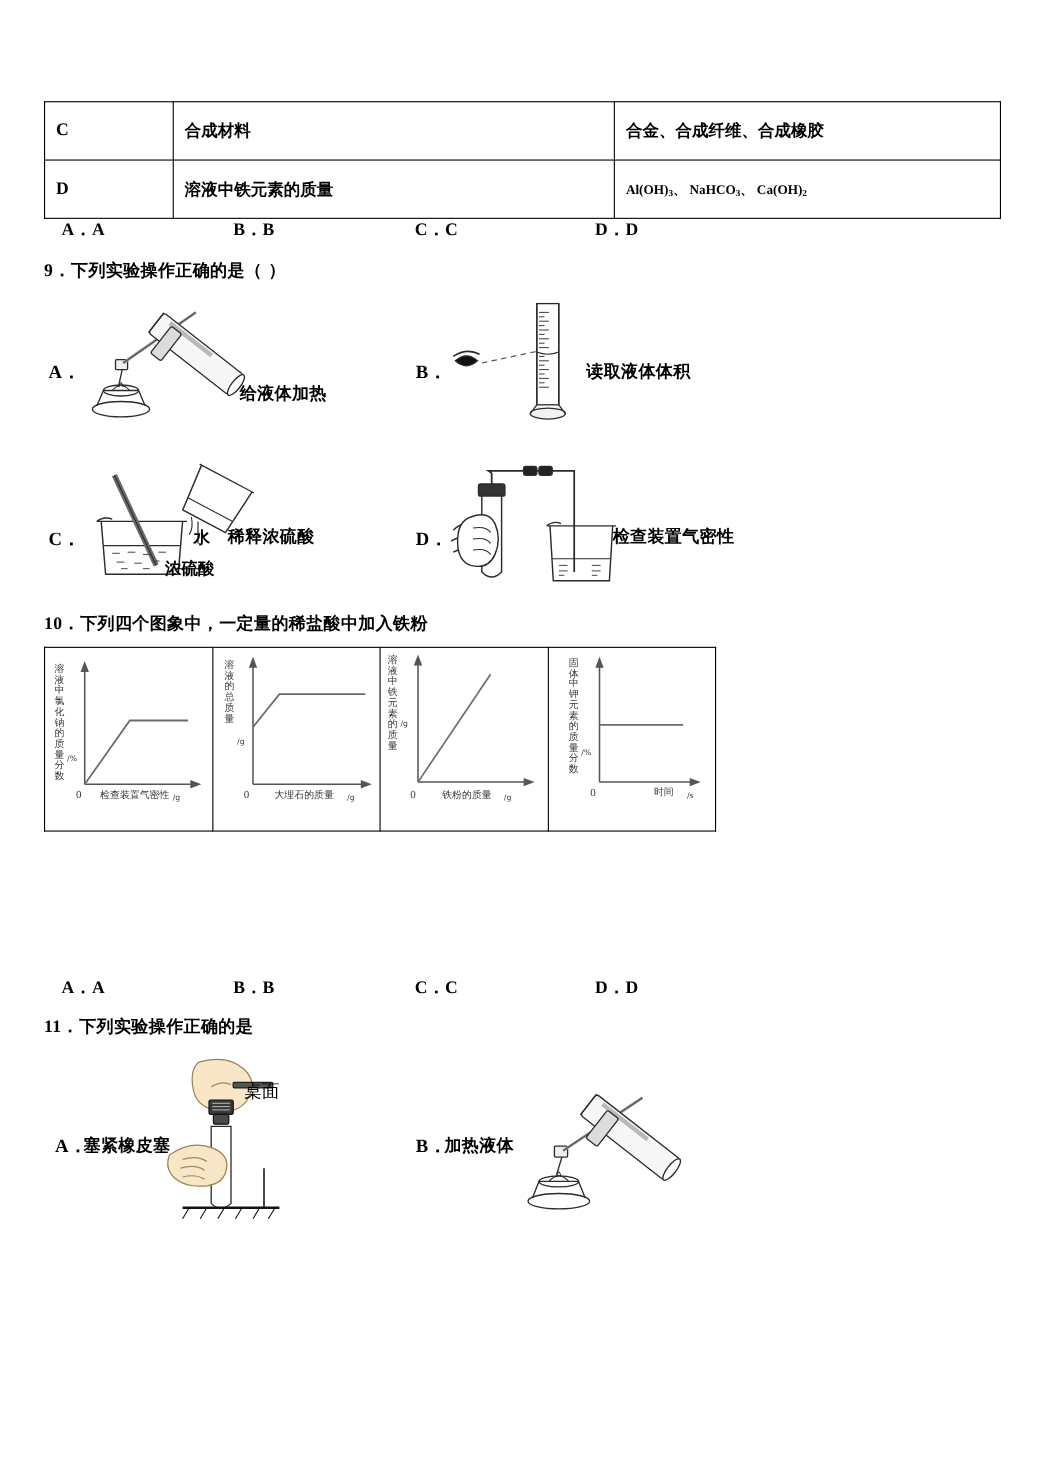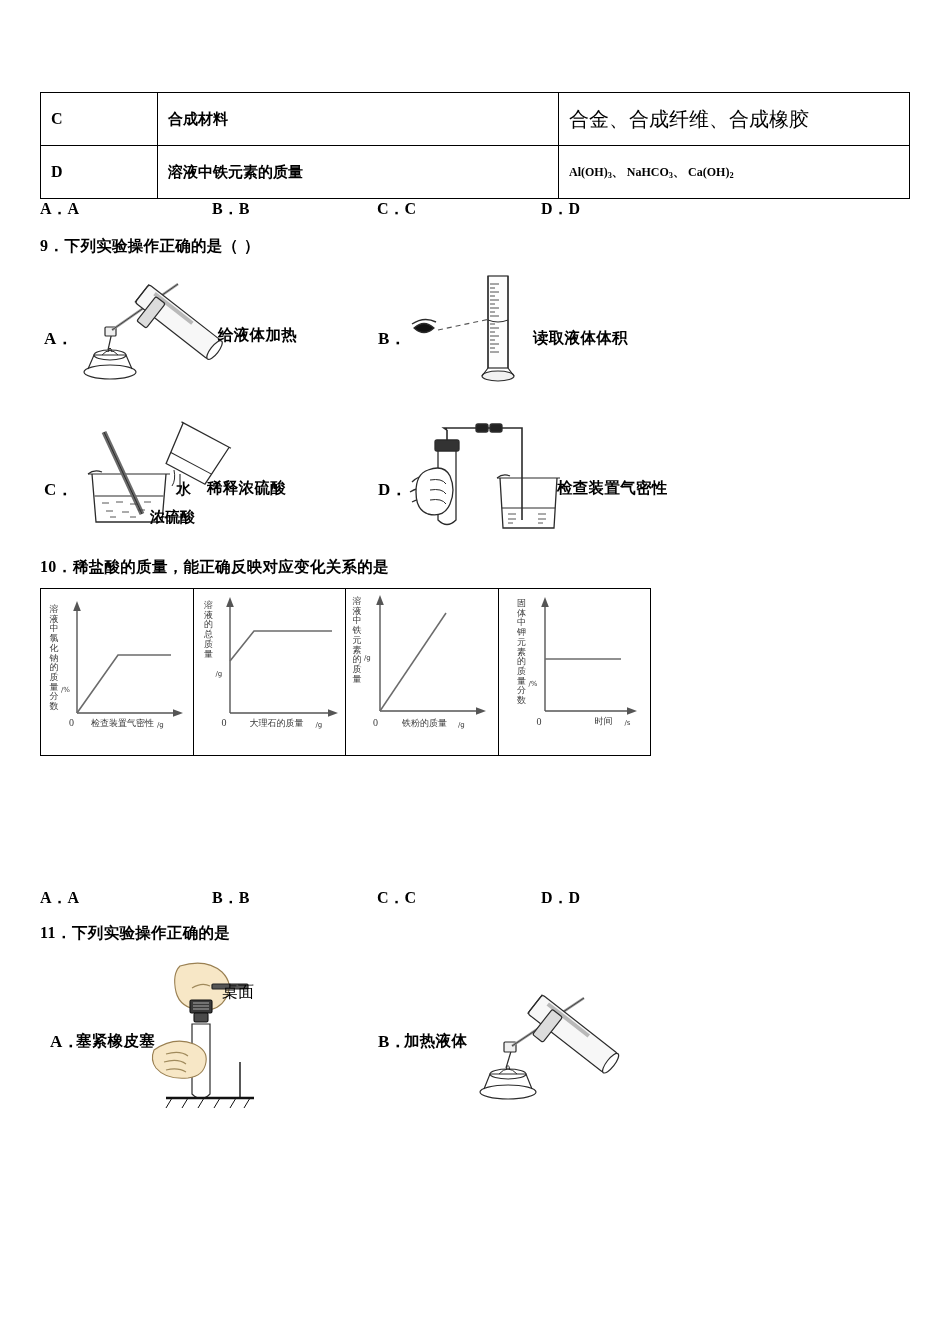--- a/index.html
+++ b/index.html
@@ -31,36 +31,36 @@
   }
   #top-table td {
     border: 1.2px solid #000;
     padding: 8px 10px;
     vertical-align: middle;
     height: 36px;
     font-size: 15px;
   }
   #top-table td.c-label { width: 96px; font-family: "Liberation Serif", serif; font-weight: bold; font-size: 16px; }
   #top-table td.c-mid   { width: 380px; font-family: "DejaVu Sans", sans-serif; font-weight: bold; font-size: 15px;}
-  #top-table td.c-right { font-family: "DejaVu Sans", sans-serif; font-weight: normal; font-size: 20px;}
+  #top-table td.c-right { font-family: "DejaVu Sans", sans-serif; font-weight: bold; font-size: 15px;}
   #top-table td.c-right.formula { font-family: "Liberation Serif", serif; font-weight: bold; font-size: 12px; }
   sub { font-size: 0.7em; vertical-align: -0.25em; }
 
   
   .answer-row {
     position: absolute;
     left: 40px;
     width: 870px;
     height: 22px;
     font-family: "Liberation Serif", "DejaVu Serif", serif;
     font-weight: bold;
     font-size: 16px;
   }
   .answer-row span { position: absolute; top: 0; white-space: nowrap; }
-  .ans-a { left: 0px; text-align: center; }
+  .ans-a { left: 16px; text-align: center; }
   .ans-b { left: 172px; }
   .ans-c { left: 337px; }
   .ans-d { left: 501px; }
 
   
   .qstem {
     position: absolute;
     left: 40px;
     font-family: "DejaVu Sans", "Liberation Sans", sans-serif;
     font-weight: bold;
@@ -192,21 +192,21 @@
           <ellipse cx="152" cy="45.5" rx="4" ry="11.5" fill="#fff"></ellipse>
           <path d="M70 38 L118 38" stroke="#b9b9b9" stroke-width="4"></path>
         </g>
 
         <g transform="rotate(38 82 56)">
           <rect x="64" y="30" width="12" height="31" rx="2" fill="#dcdcdc"></rect>
         </g>
       </g>
     </svg>
   </div>
-  <div class="optcaption" style="left:218px; top:325px;">给液体加热</div>
+  <div class="optcaption" style="left:218px; top:348px;">给液体加热</div>
 
   <div class="optmark" style="left:378px; top:327px;">B．</div>
   <div class="figwrap" style="left:408px; top:272px;">
     <svg width="110" height="112" viewBox="0 0 110 112">
       <g fill="none" stroke="#2b2b2b" stroke-width="1.2">
 
         <path d="M6 56 q10 -9 20 0 q-10 9 -20 0 z" fill="#111"></path>
         <path d="M4 52 q12 -8 24 -2" stroke-width="1.4"></path>
 
         <path d="M30 58 L82 47" stroke-dasharray="5 4" stroke-width="1.1" stroke="#555"></path>
@@ -291,21 +291,21 @@
         <path d="M26 60 q12 -2 16 4 M26 70 q12 -2 16 4 M26 80 q12 -2 16 4" stroke-width="1"></path>
       </g>
       <g stroke="#444" stroke-width="0.9">
         <path d="M104 94 h8 M104 99 h8 M104 103 h5 M134 94 h8 M134 99 h8 M134 103 h5"></path>
       </g>
     </svg>
   </div>
   <div class="optcaption" style="left:557px; top:478px;">检查装置气密性</div>
 
   <div class="qstem" style="top:557px;">
-    <span class="qnum">10．</span><span>稀盐酸的质量，能正确反映对应变化关系的是</span>
+    <span class="qnum">10．</span><span>下列四个图象中，一定量的稀盐酸中加入铁粉</span>
   </div>
 
   <table id="chart-grid">
     <tbody>
         <tr>
 
       <td class="chartcell">
         <div class="chartbox">
           <div class="axis-text vert" style="left:6px; top:16px;">溶液中氯化钠的质量分数</div>
           <div class="axis-text" style="left:20px; top:98px; font-size:7px;">/%</div>

